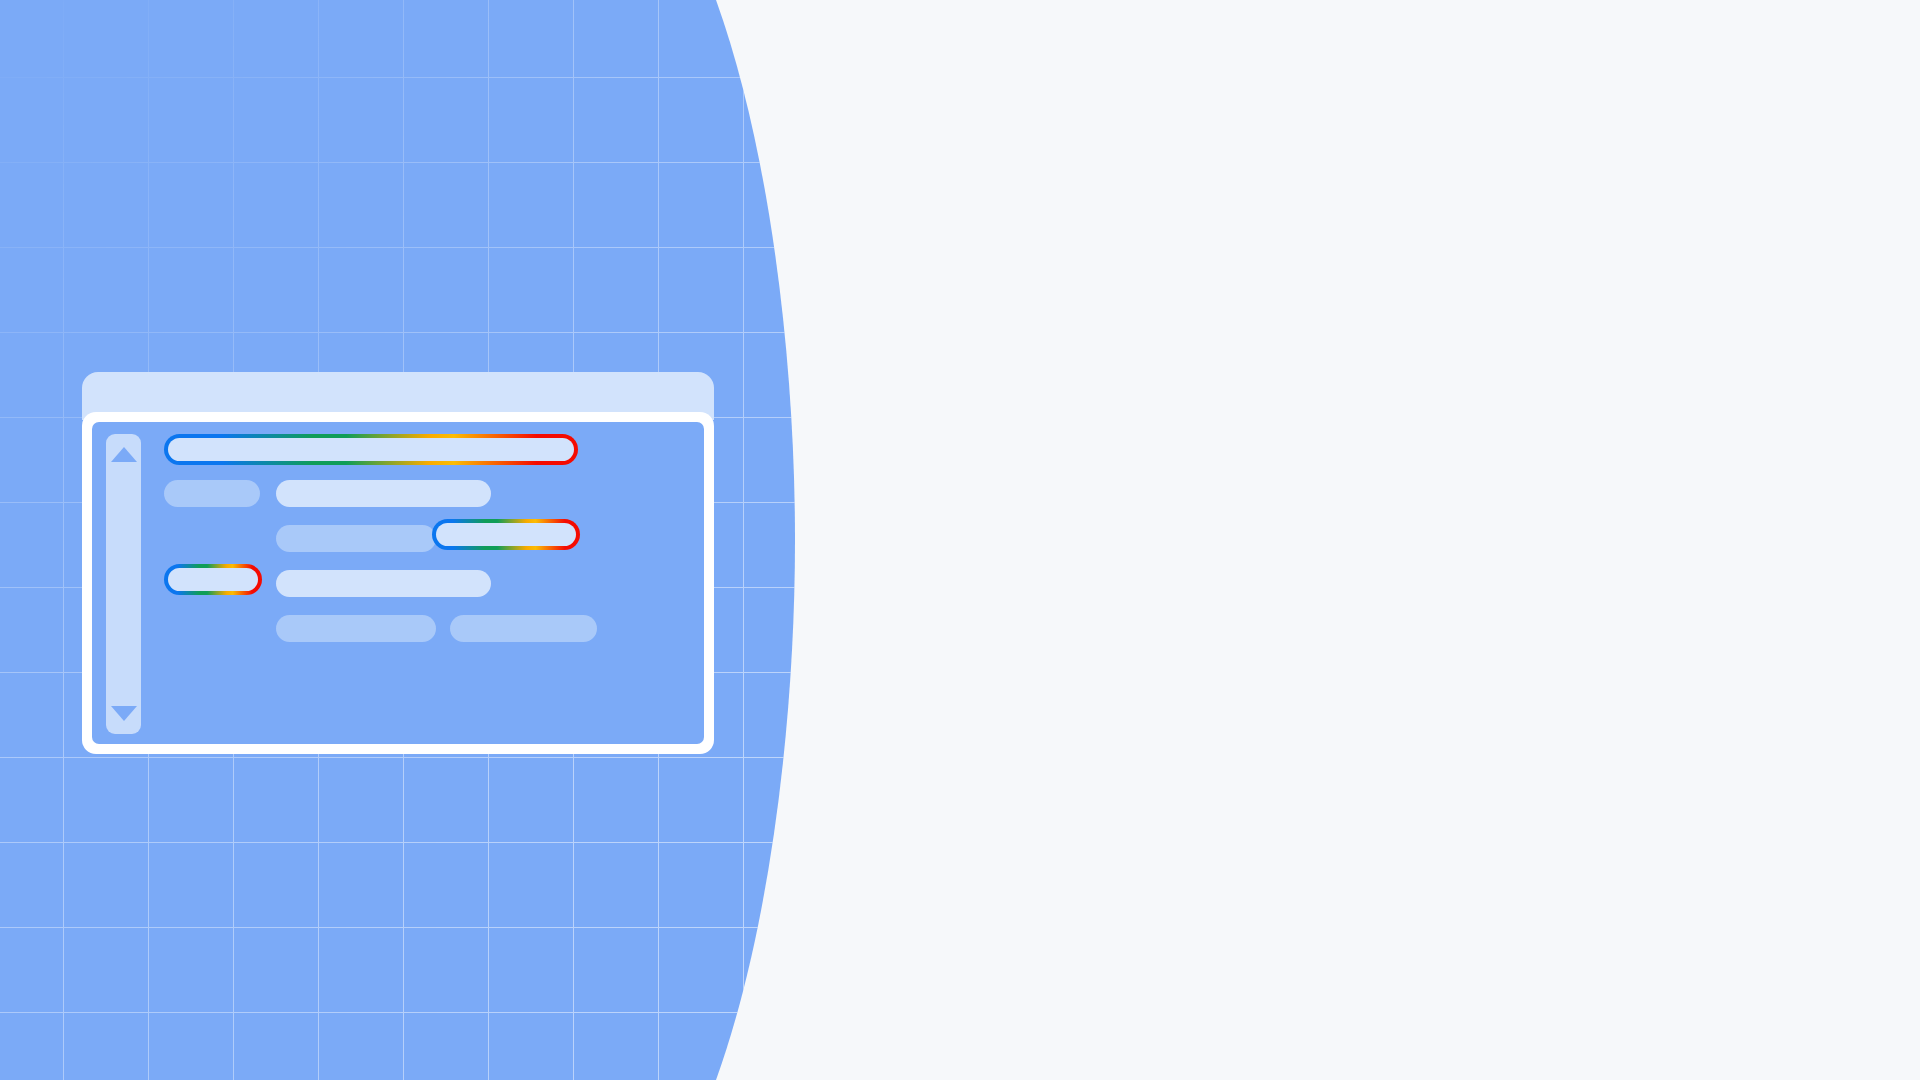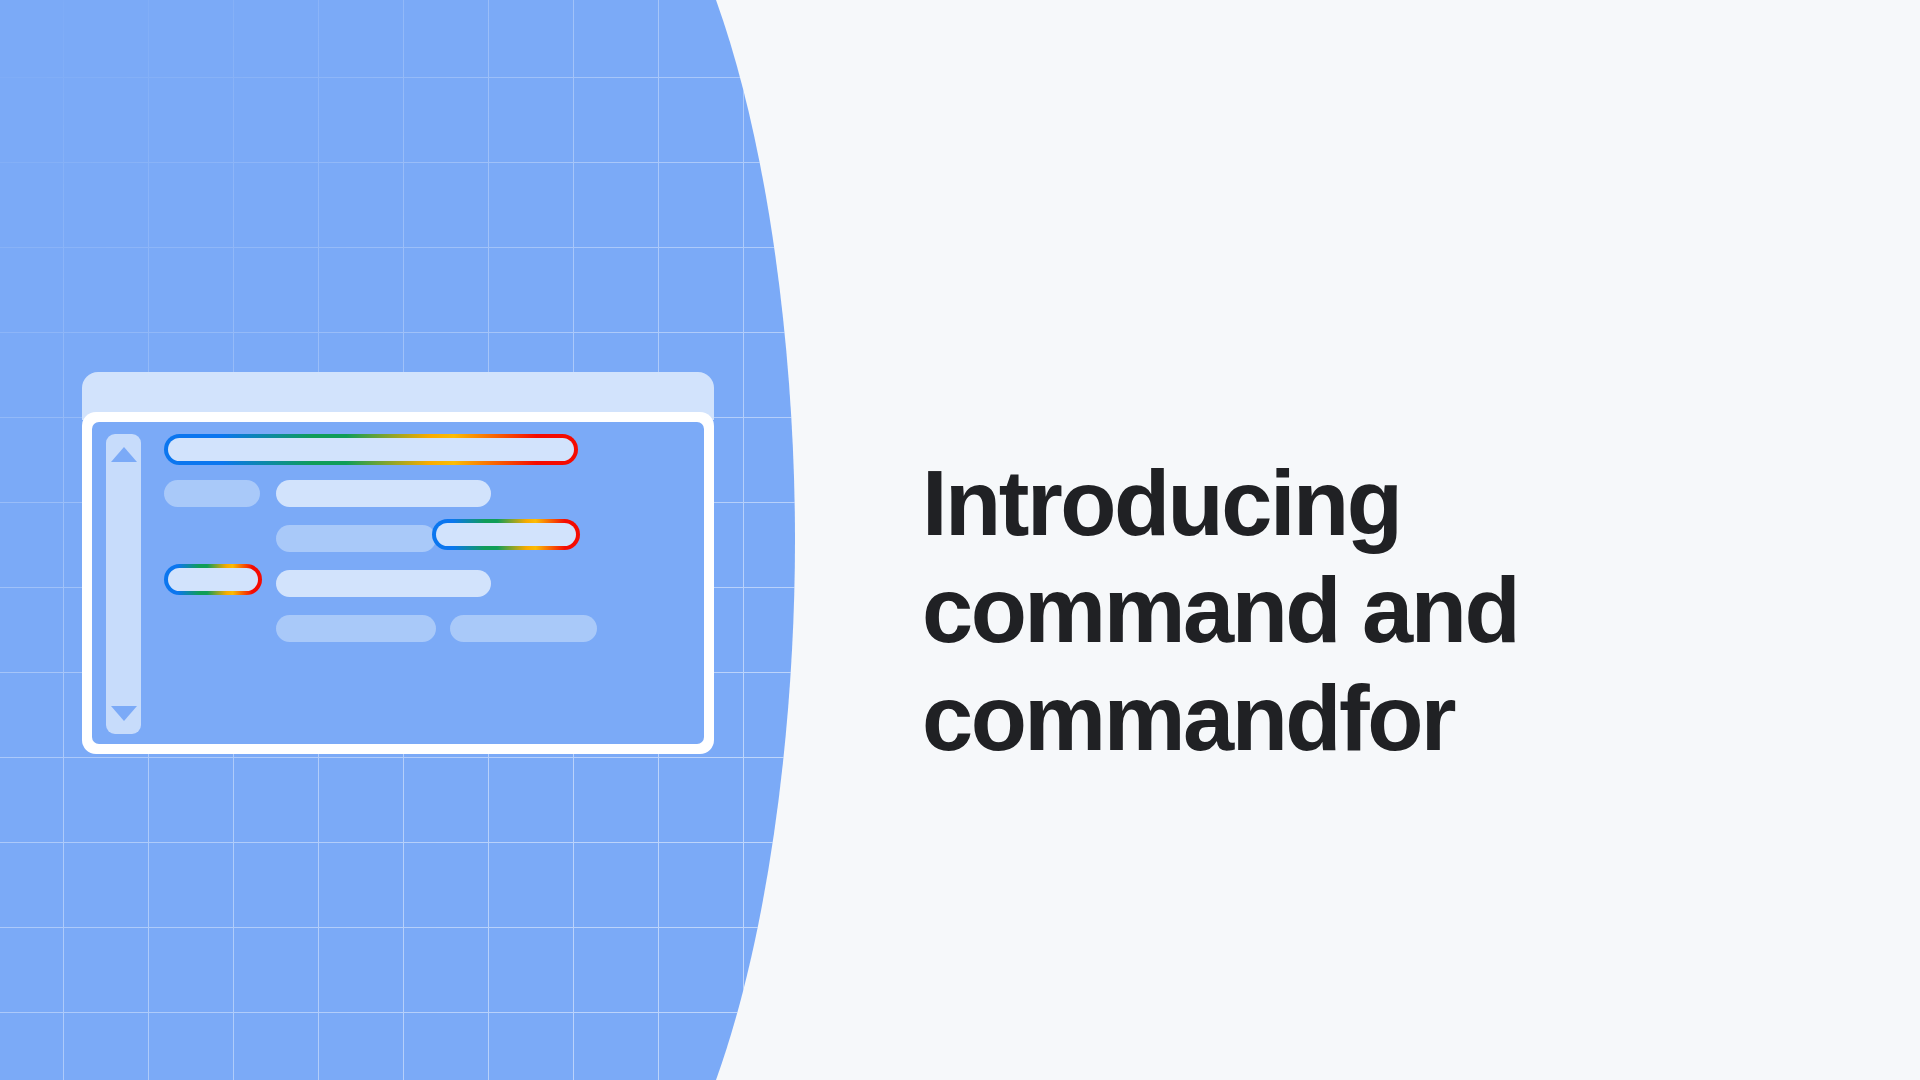--- a/index.html
+++ b/index.html
@@ -160,17 +160,14 @@
           <div class="bar t2" style="position:absolute;left:112px;top:148px;width:215px;height:27px;"></div>
 
           <div class="bar t1" style="position:absolute;left:112px;top:193px;width:160px;height:27px;"></div>
           <div class="bar t1" style="position:absolute;left:286px;top:193px;width:147px;height:27px;"></div>
 
         </div>
       </div>
     </div>
   </div>
 
-  <h1 id="headline">Introducing
-command and
-commandfor</h1>
 
 </div>
 
 </body></html>

